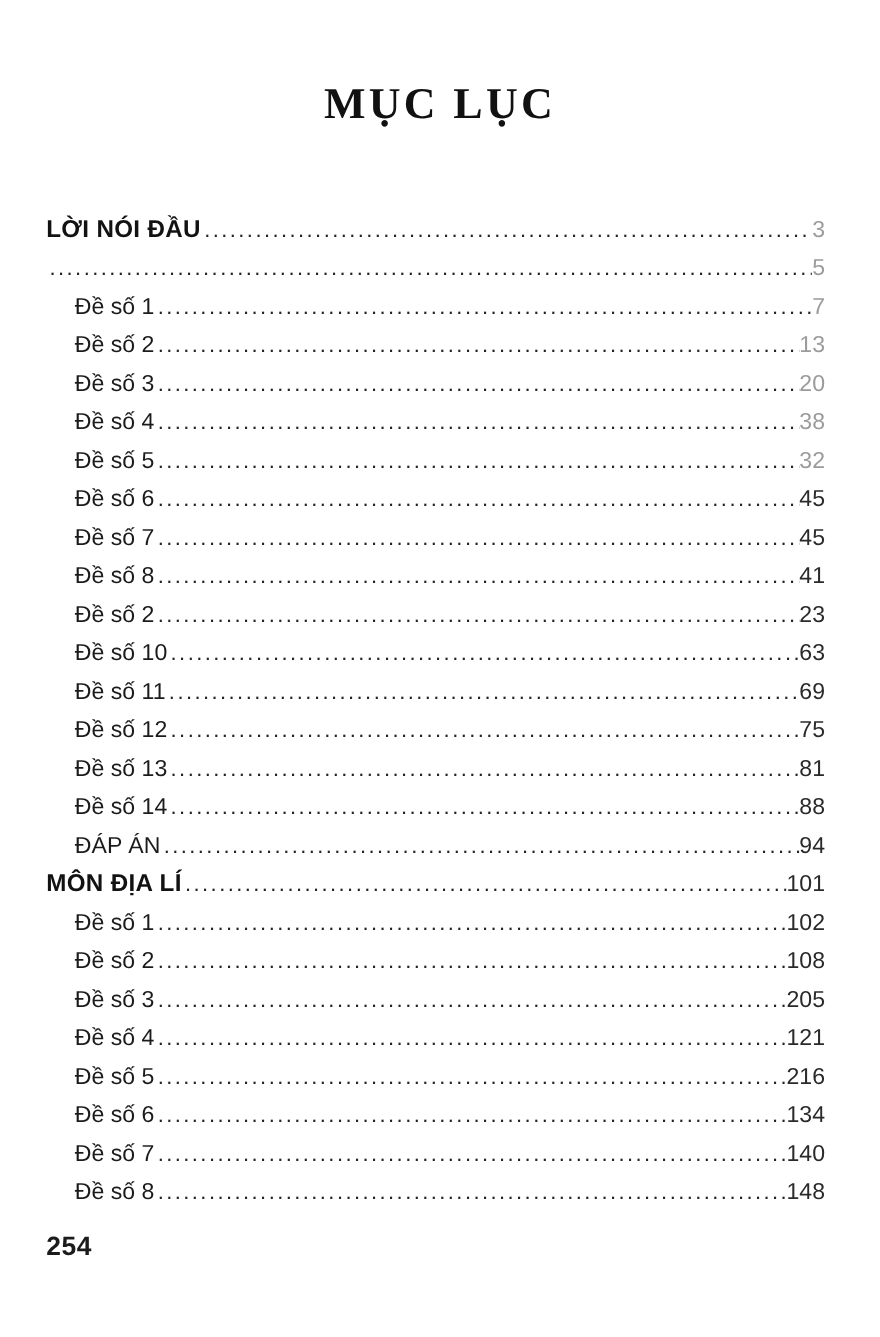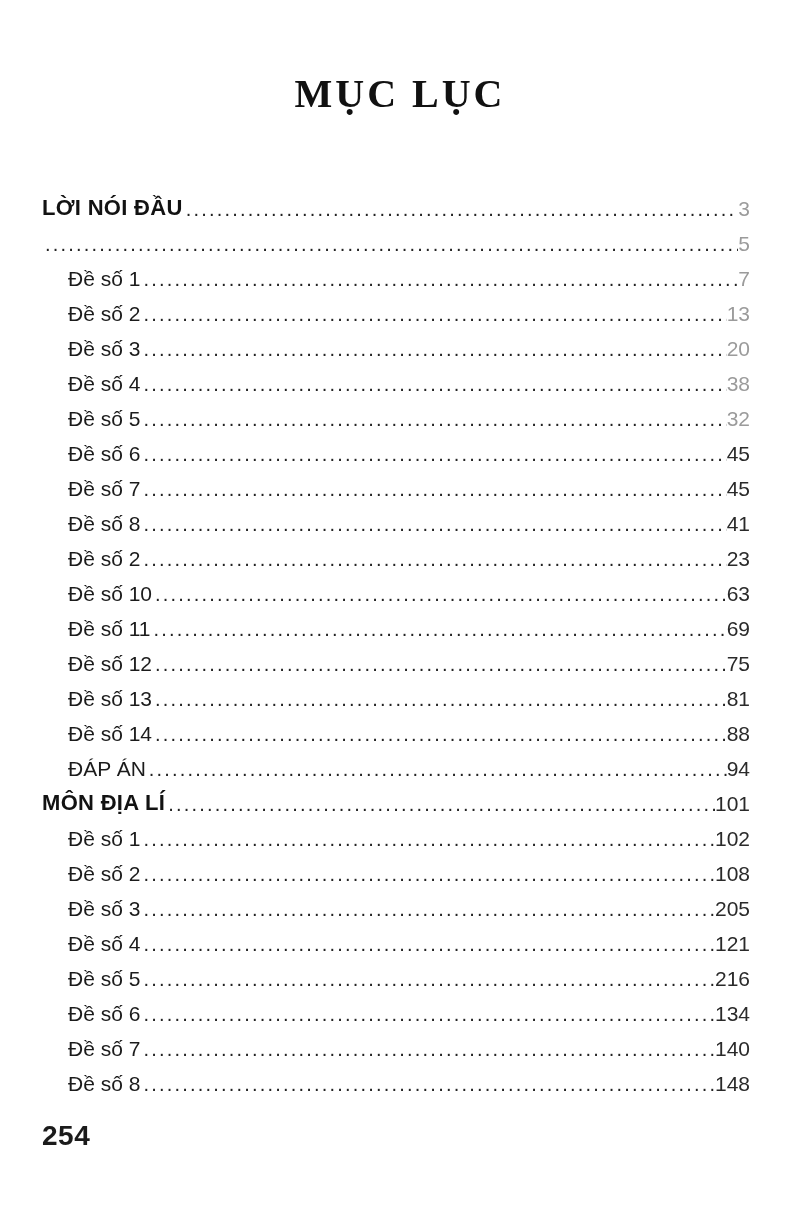--- a/index.html
+++ b/index.html
@@ -73,21 +73,21 @@
     font-size: 21px;
     color: #2a2a2a;
   }
   .row.faded .page-num {
     color: #9b9b9b;
   }
   .folio {
     position: absolute;
     left: 42px;
     top: 1120px;
-    font-size: 28px;
+    font-size: 24px;
     font-weight: 700;
     letter-spacing: 0.5px;
     color: #1b1b1b;
   }
 </style>
 </head>
 <body>
 
 <div class="page-wrap">
   <h1 class="doc-title">MỤC LỤC</h1>

